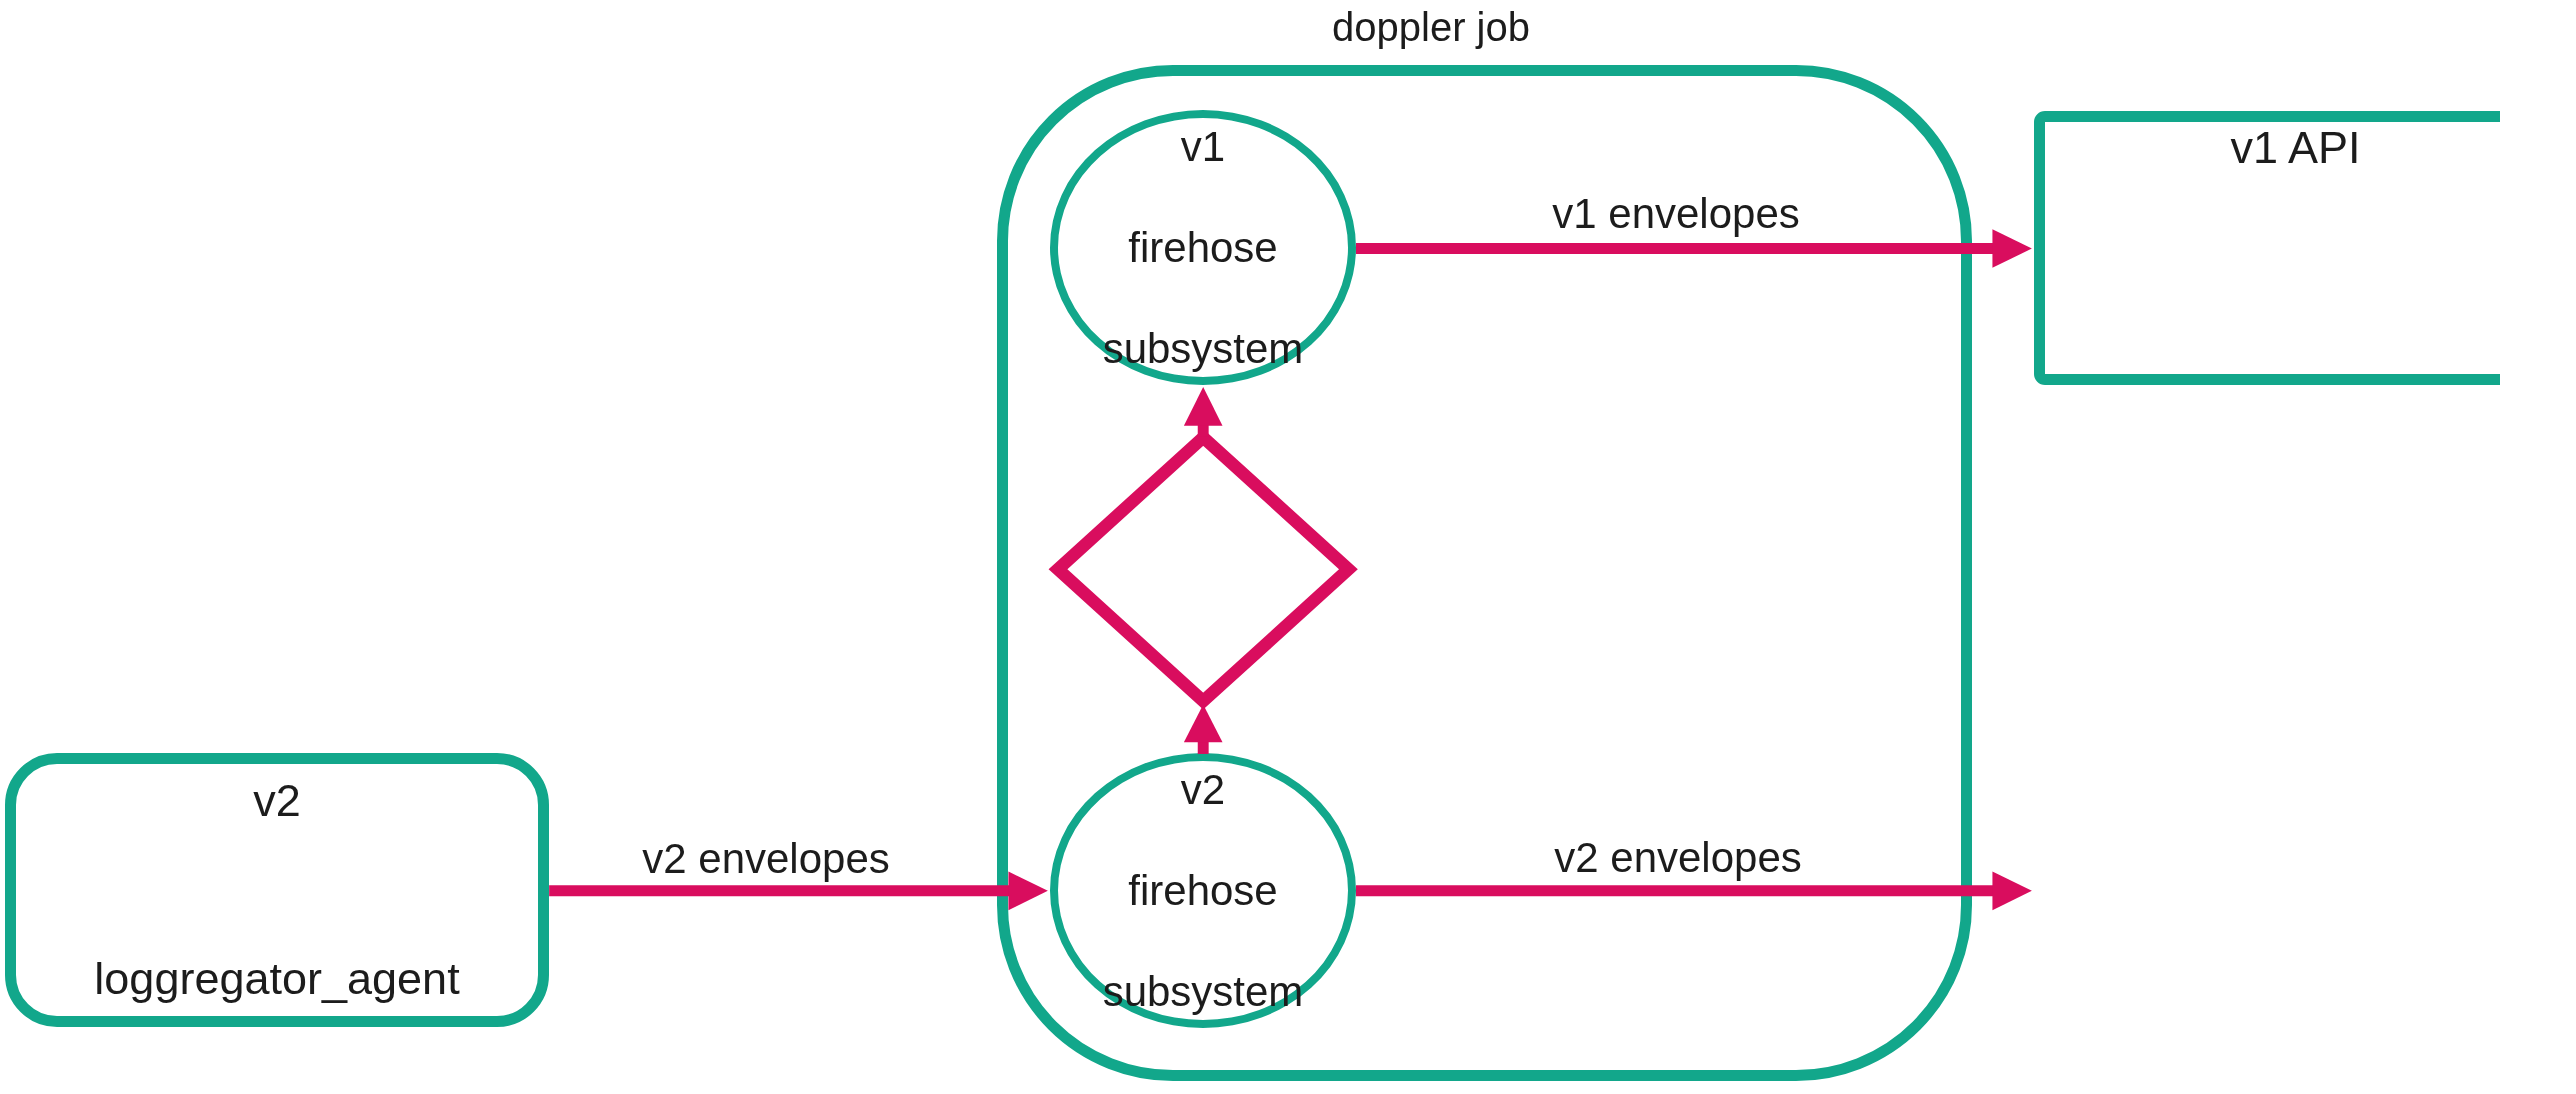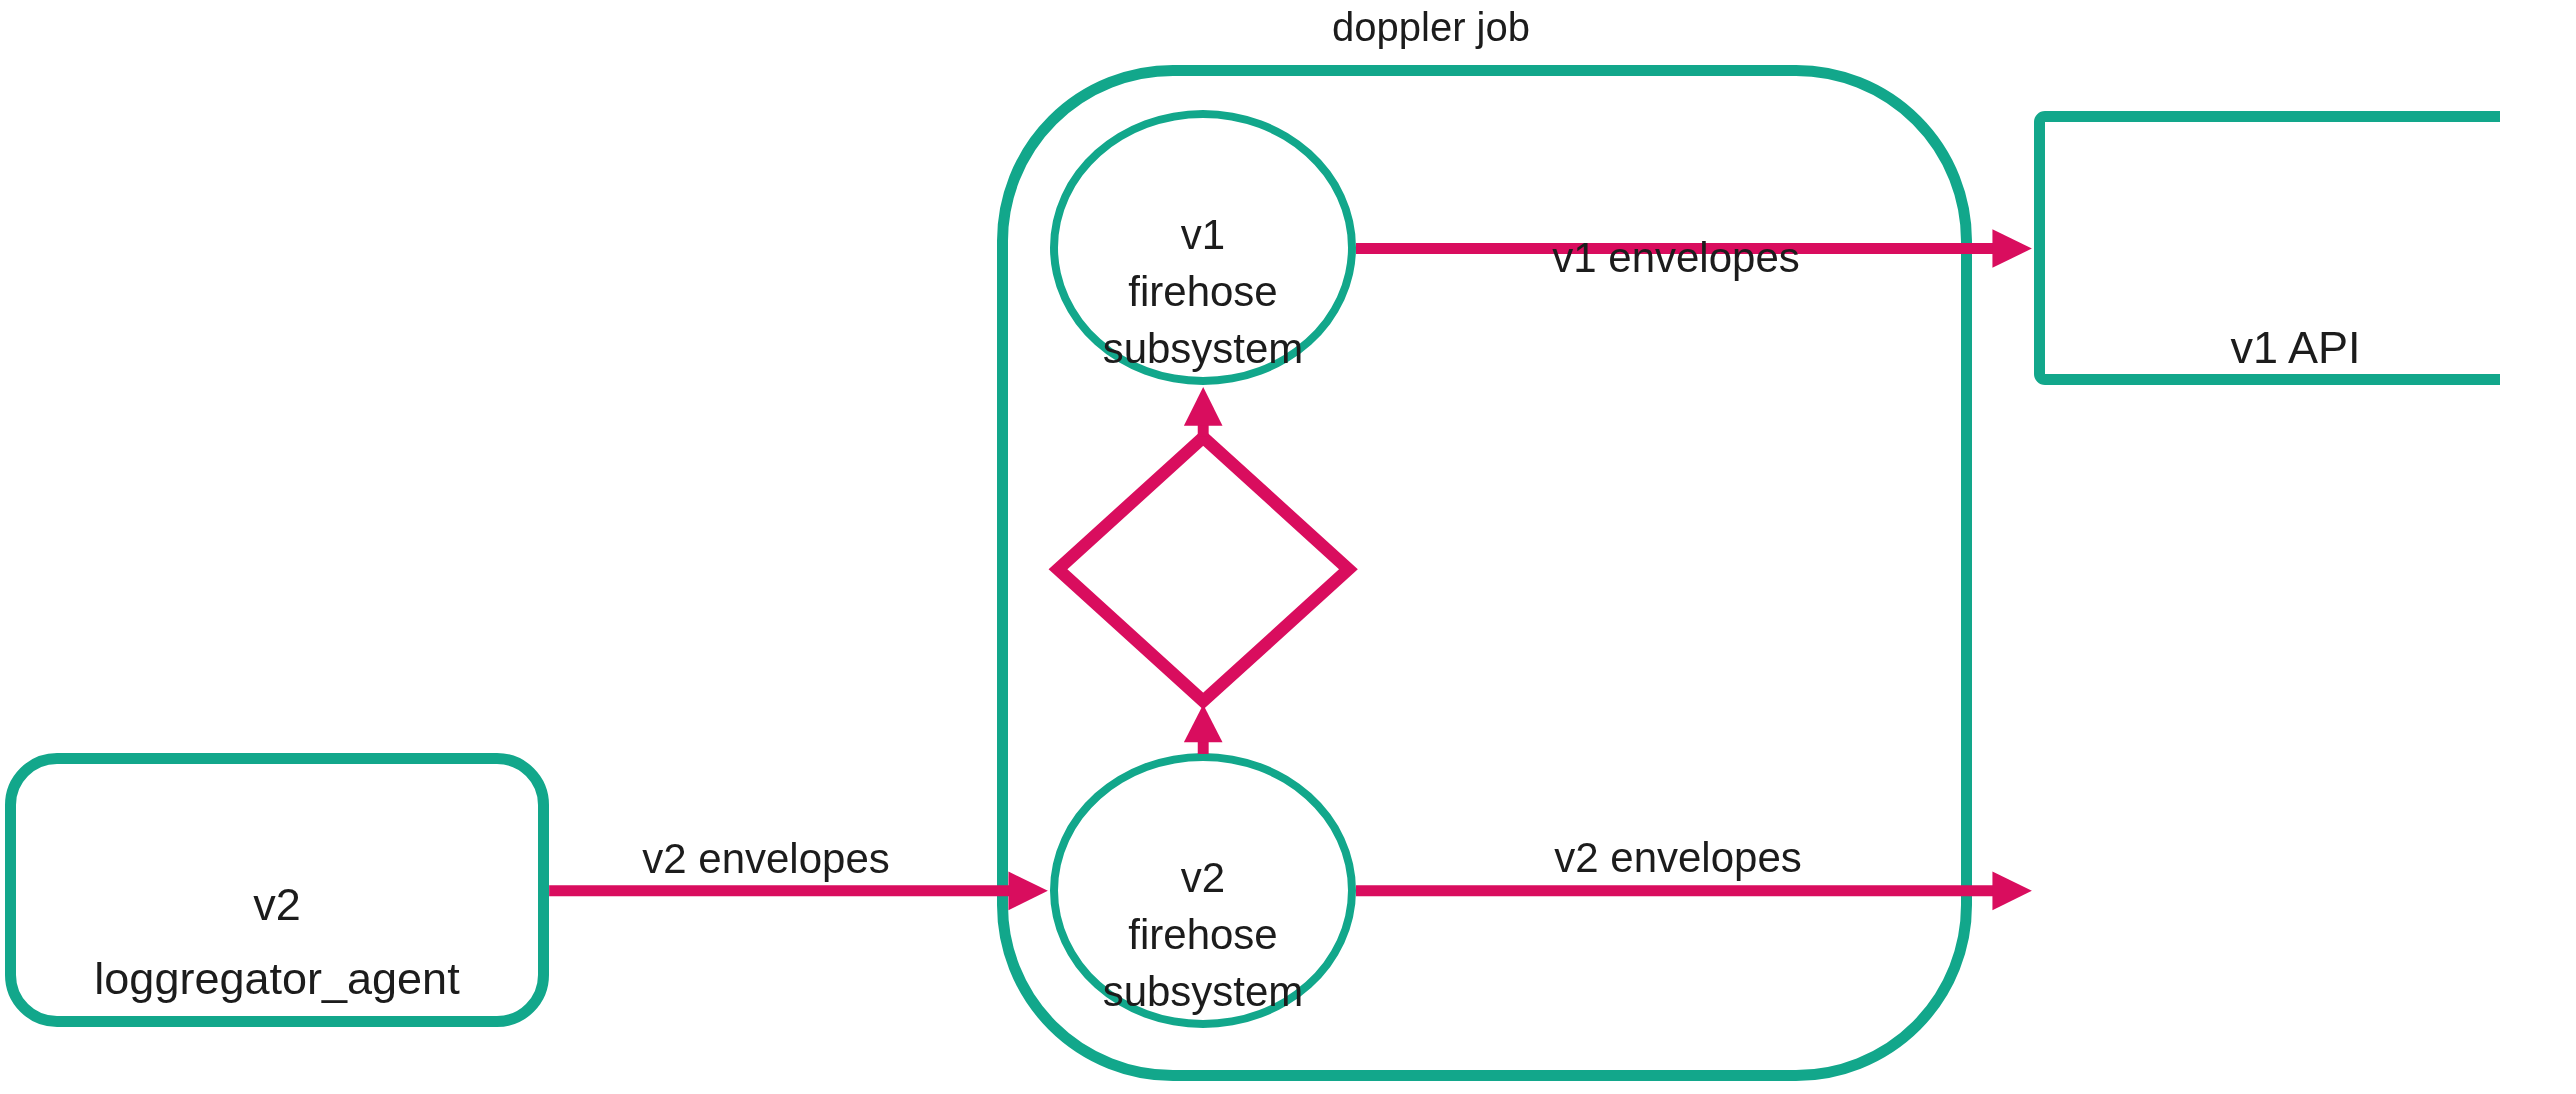--- a/index.html
+++ b/index.html
@@ -35,21 +35,21 @@
     white-space:nowrap;
     z-index:3;
   }
   
   .node{
     position:absolute;
     box-sizing:border-box;
     background:#fff;
     border:11.8px solid var(--teal);
     display:flex;flex-direction:column;
-    align-items:center;justify-content:flex-end;
+    align-items:center;justify-content:space-between;
     text-align:center;
     z-index:1;
   }
   .rect{border-radius:52px;}
   .node-loggregator{
     left:5px;top:753px;width:544px;height:274px;
     font-size:45px;line-height:74px;
   }
   .node-api{
     left:2034px;width:523px;height:274px;
@@ -84,21 +84,21 @@
     z-index:3;white-space:nowrap;
   }
   .edge-label{
     position:absolute;
     transform:translateX(-50%);
     font-size:42px;line-height:45px;
     white-space:nowrap;
     z-index:3;
   }
   .label-v2-in{left:766px;top:836px;}
-  .label-v1-out{left:1676px;top:191px;margin-top:44px;}
+  .label-v1-out{left:1676px;top:191px;}
   .label-v2-out{left:1678px;top:835px;}
 </style>
 </head>
 <body>
 
 <div class="stage">
 
   <div class="group-box"></div>
   <div class="group-label">doppler job</div>
 

